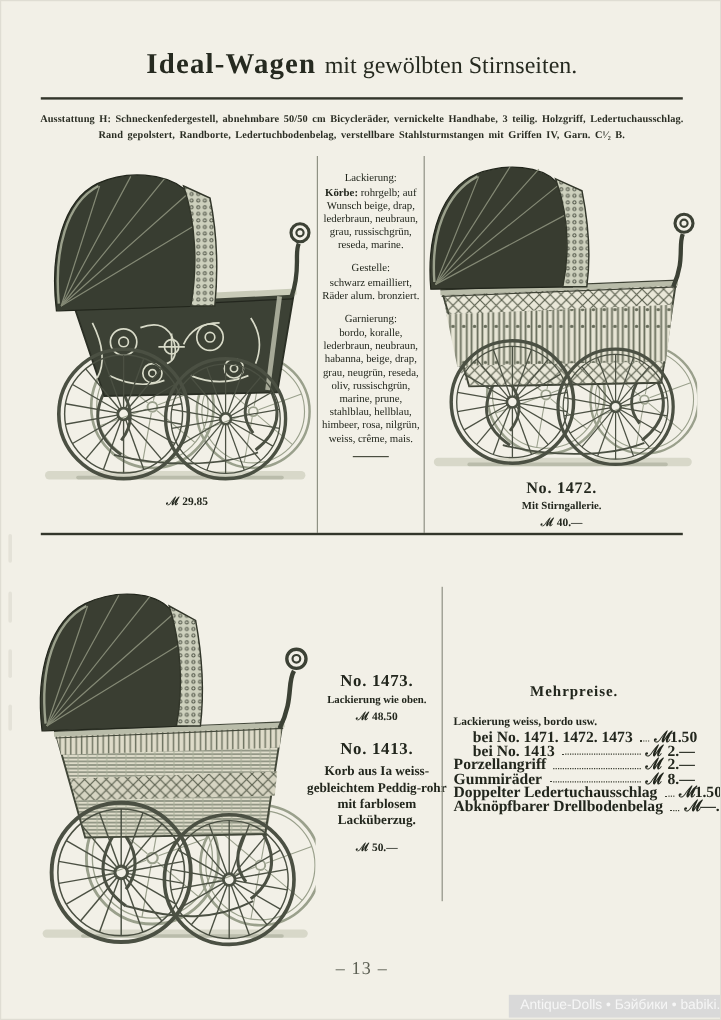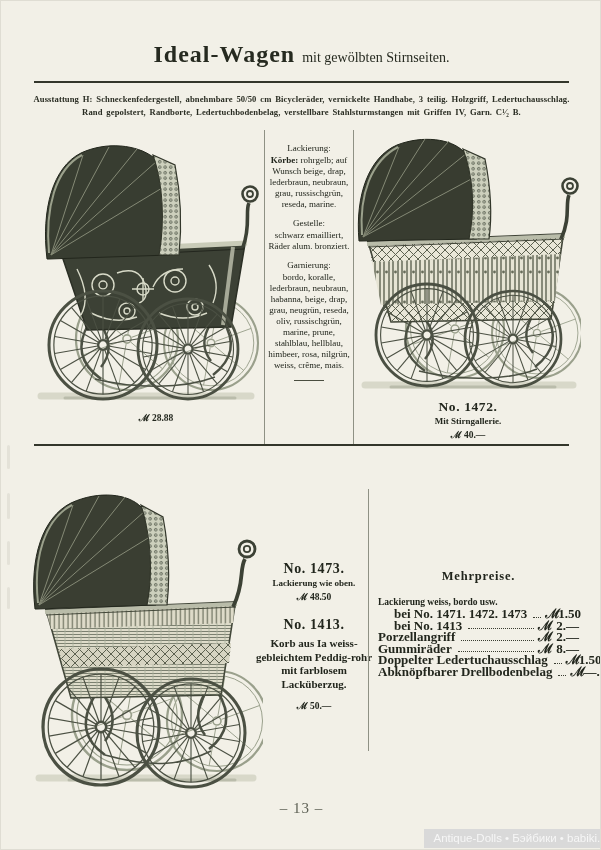--- a/index.html
+++ b/index.html
@@ -7,21 +7,21 @@
     position:relative; width:601px; height:850px; margin:0 auto;
     background:#f2f0e7; overflow:hidden;
     font-family:"Liberation Serif","DejaVu Serif",serif; color:#262a20;
     border:1px solid #dfddd3; box-sizing:border-box;
   }
   .abs { position:absolute; }
 
   
   .title-wrap { top:40px; left:0; width:601px; text-align:center; white-space:nowrap; }
   .title-bold { font-size:24px; font-weight:bold; letter-spacing:1px; }
-  .title-rest { font-size:14px; margin-left:7px;margin-top:20px; }
+  .title-rest { font-size:20px; margin-left:7px;margin-top:20px; }
 
   .rule { background:#33362b; }
   .vline { background:#8f9184; width:1px; }
 
   
   .ausstattung { top:92px; left:28px; width:545px; text-align:center;
     font-size:8.6px; font-weight:bold; line-height:13px; color:#2a2d23;
     letter-spacing:.1px; word-spacing:1.5px; }
   .ausstattung .l1 { white-space:nowrap; }
 
@@ -197,21 +197,21 @@
     <g fill="none" stroke="#3c4135">
       <path d="M218,110 C226,88 220,74 224,66" stroke-width="3.6"></path>
       <circle cx="225" cy="57" r="7.5" stroke-width="2.6"></circle>
       <circle cx="225" cy="57" r="3" stroke-width="1.8"></circle>
     </g>
     <use href="#wheel" transform="translate(78,208) scale(1.08)"></use>
     <use href="#wheel" transform="translate(163,212) scale(1.0)"></use>
   </svg>
 
   <div class="abs caption" style="top:408px;left:40px;width:230px">
-    <div class="cap-price">ℳ 28.88</div>
+    <div class="cap-price">ℳ 29.85</div>
   </div>
 
   <div class="abs spec-col">
     <span class="spec-heading">Lackierung:</span>
     <span class="spec-body"><b>Körbe:</b> <span>rohrgelb; auf Wunsch beige, drap, lederbraun, neubraun, grau, russischgrün, reseda, marine.</span></span>
     <span class="spec-heading">Gestelle:</span>
     <span class="spec-body">schwarz emailliert, Räder alum. bronziert.</span>
     <span class="spec-heading">Garnierung:</span>
     <span class="spec-body">bordo, koralle, lederbraun, neubraun, habanna, beige, drap, grau, neugrün, reseda, oliv, russischgrün, marine, prune, stahlblau, hellblau, himbeer, rosa, nilgrün, weiss, crême, mais.</span>
     <div class="spec-rule"></div>

